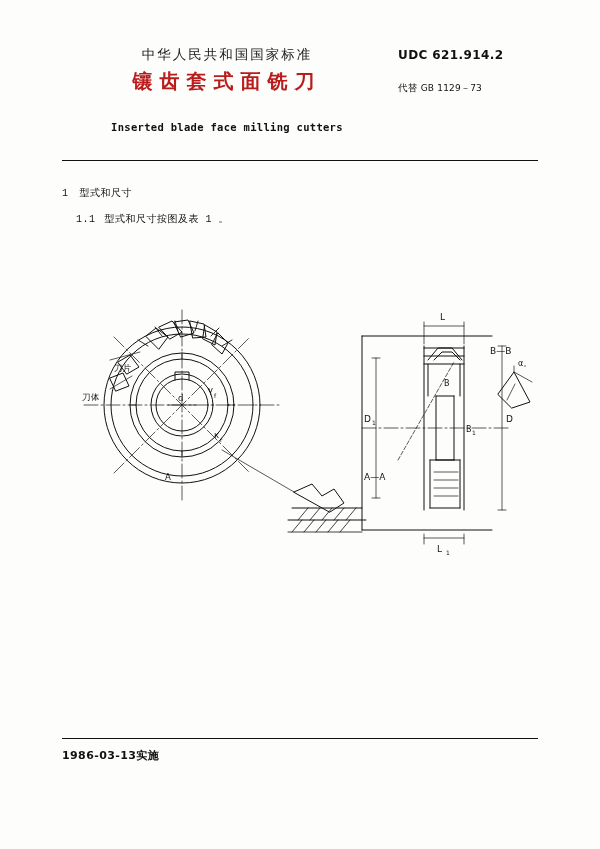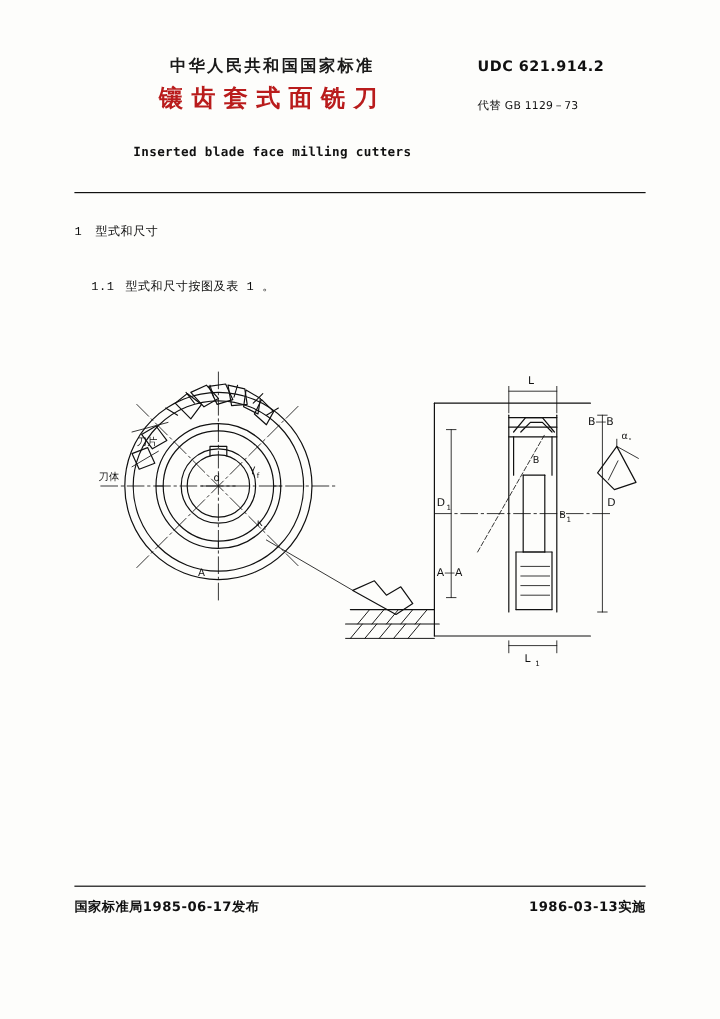--- a/index.html
+++ b/index.html
@@ -38,21 +38,21 @@
     text-align: center;
   }
   .hdr-right {
     width: 140px;
     text-align: left;
     padding-top: 2px;
   }
   .nat-std {
     font-family: "DejaVu Sans", sans-serif;
     font-size: 13.5px;
-    font-weight: bold;
+    font-weight: normal;
     letter-spacing: 2px;
     color: #1a1a1a;
   }
   .udc {
     font-family: "DejaVu Sans", sans-serif;
     font-size: 12px;
     font-weight: bold;
     letter-spacing: 0.4px;
   }
   .title-cn {
@@ -99,21 +99,21 @@
 
   
   .clause {
     position: absolute;
     font-family: Liberation Mono, monospace;
     font-size: 10px;
     color: #111;
     letter-spacing: 0.5px;
   }
   .clause-1 { left: 62px; top: 186px; }
-  .clause-11 { left: 76px; top: 212px; margin-top: 20px; }
+  .clause-11 { left: 76px; top: 212px; }
   .clause .num {
     display: inline-block;
     font-weight: normal;
   }
   .clause-1 .num { margin-right: 11px; }
   .clause-11 .num { margin-right: 9px; }
 
   
   .figure {
     position: absolute;
@@ -347,17 +347,16 @@
       </g>
     </svg>
 
     <div class="fig-label lbl-daopian">刀片</div>
     <div class="fig-label lbl-daoti">刀体</div>
   </div>
 
   <div class="rule rule-bottom"></div>
 
   <div class="footer">
-    <div>国家标准局1985-06-17发布</div>
     <div>1986-03-13实施</div>
   </div>
 
 </div>
 
 </body></html>

